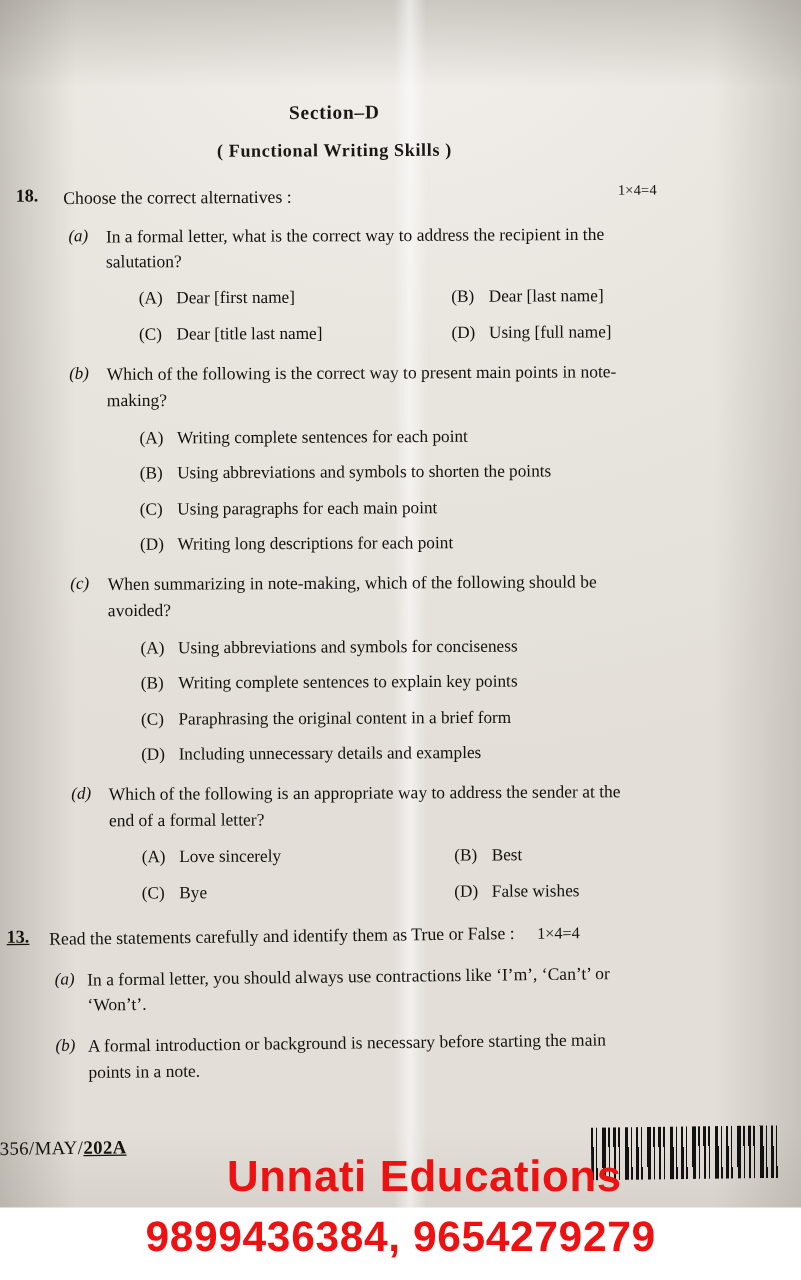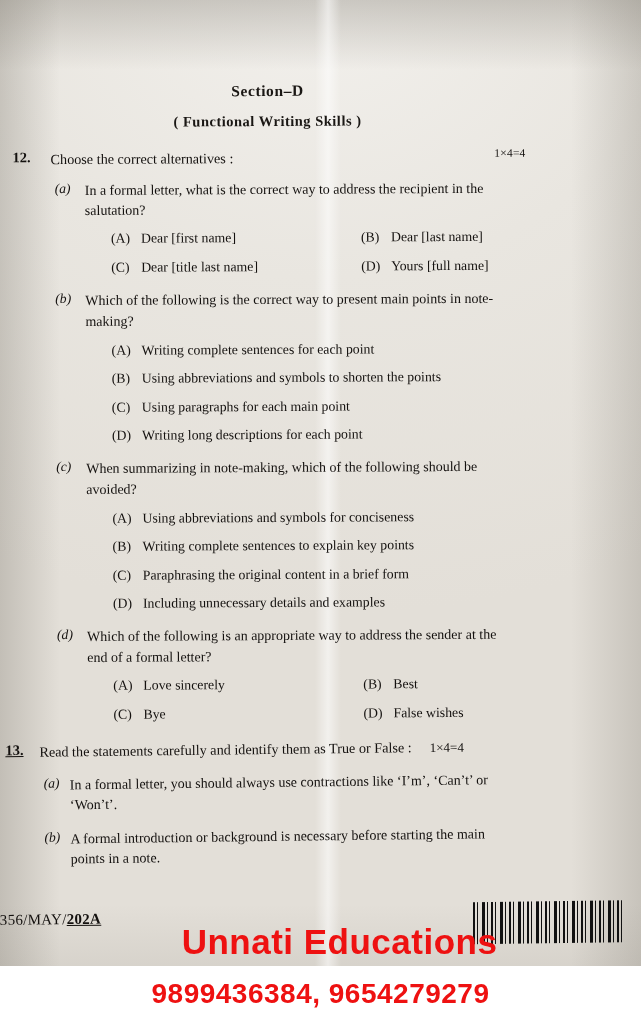--- a/index.html
+++ b/index.html
@@ -200,21 +200,21 @@
   .wm-phone {
     position: absolute;
     left: 50%;
     transform: translateX(-50%);
     bottom: 14px;
     width: 100%;
     text-align: center;
     color: #ee1111;
     font-family: "Liberation Sans", sans-serif;
     font-weight: bold;
-    font-size: 28px;
+    font-size: 34px;
     letter-spacing: .5px;
     white-space: nowrap;
   }
   .white-strip {
     position: absolute;
     left: 0;
     bottom: 0;
     width: 641px;
     height: 58px;
     background: #ffffff;
@@ -229,21 +229,21 @@
   <div class="shade-right"></div>
   <div class="shade-bottom"></div>
   <div class="fold"></div>
 
   <div class="content">
 
     <div class="section-head skew3">Section–D</div>
     <div class="section-sub skew3">( Functional Writing Skills )</div>
 
     <div class="q-block skew3" style="margin-top:18px;">
-      <span class="q-num">12.</span>
+      <span class="q-num">18.</span>
       <span class="marks">1×4=4</span>
       <div class="q-stem">Choose the correct alternatives :</div>
 
       <div class="sub">
         <span class="sub-label">(a)</span>
         <div class="sub-text">In a formal letter, what is the correct way to address the recipient in the salutation?</div>
         <div class="opts opt-two">
           <div class="opt-row">
             <div class="opt">
               <span class="opt-tag">(A)</span>
@@ -254,21 +254,21 @@
               <span>Dear [last name]</span>
             </div>
           </div>
           <div class="opt-row" style="margin-top:9px;">
             <div class="opt">
               <span class="opt-tag">(C)</span>
               <span>Dear [title last name]</span>
             </div>
             <div class="opt">
               <span class="opt-tag">(D)</span>
-              <span>Yours [full name]</span>
+              <span>Using [full name]</span>
             </div>
           </div>
         </div>
       </div>
 
       <div class="sub" style="margin-top:14px;">
         <span class="sub-label">(b)</span>
         <div class="sub-text">Which of the following is the correct way to present main points in note-making?</div>
         <div class="opts opt-list">
           <div class="opt-row">

